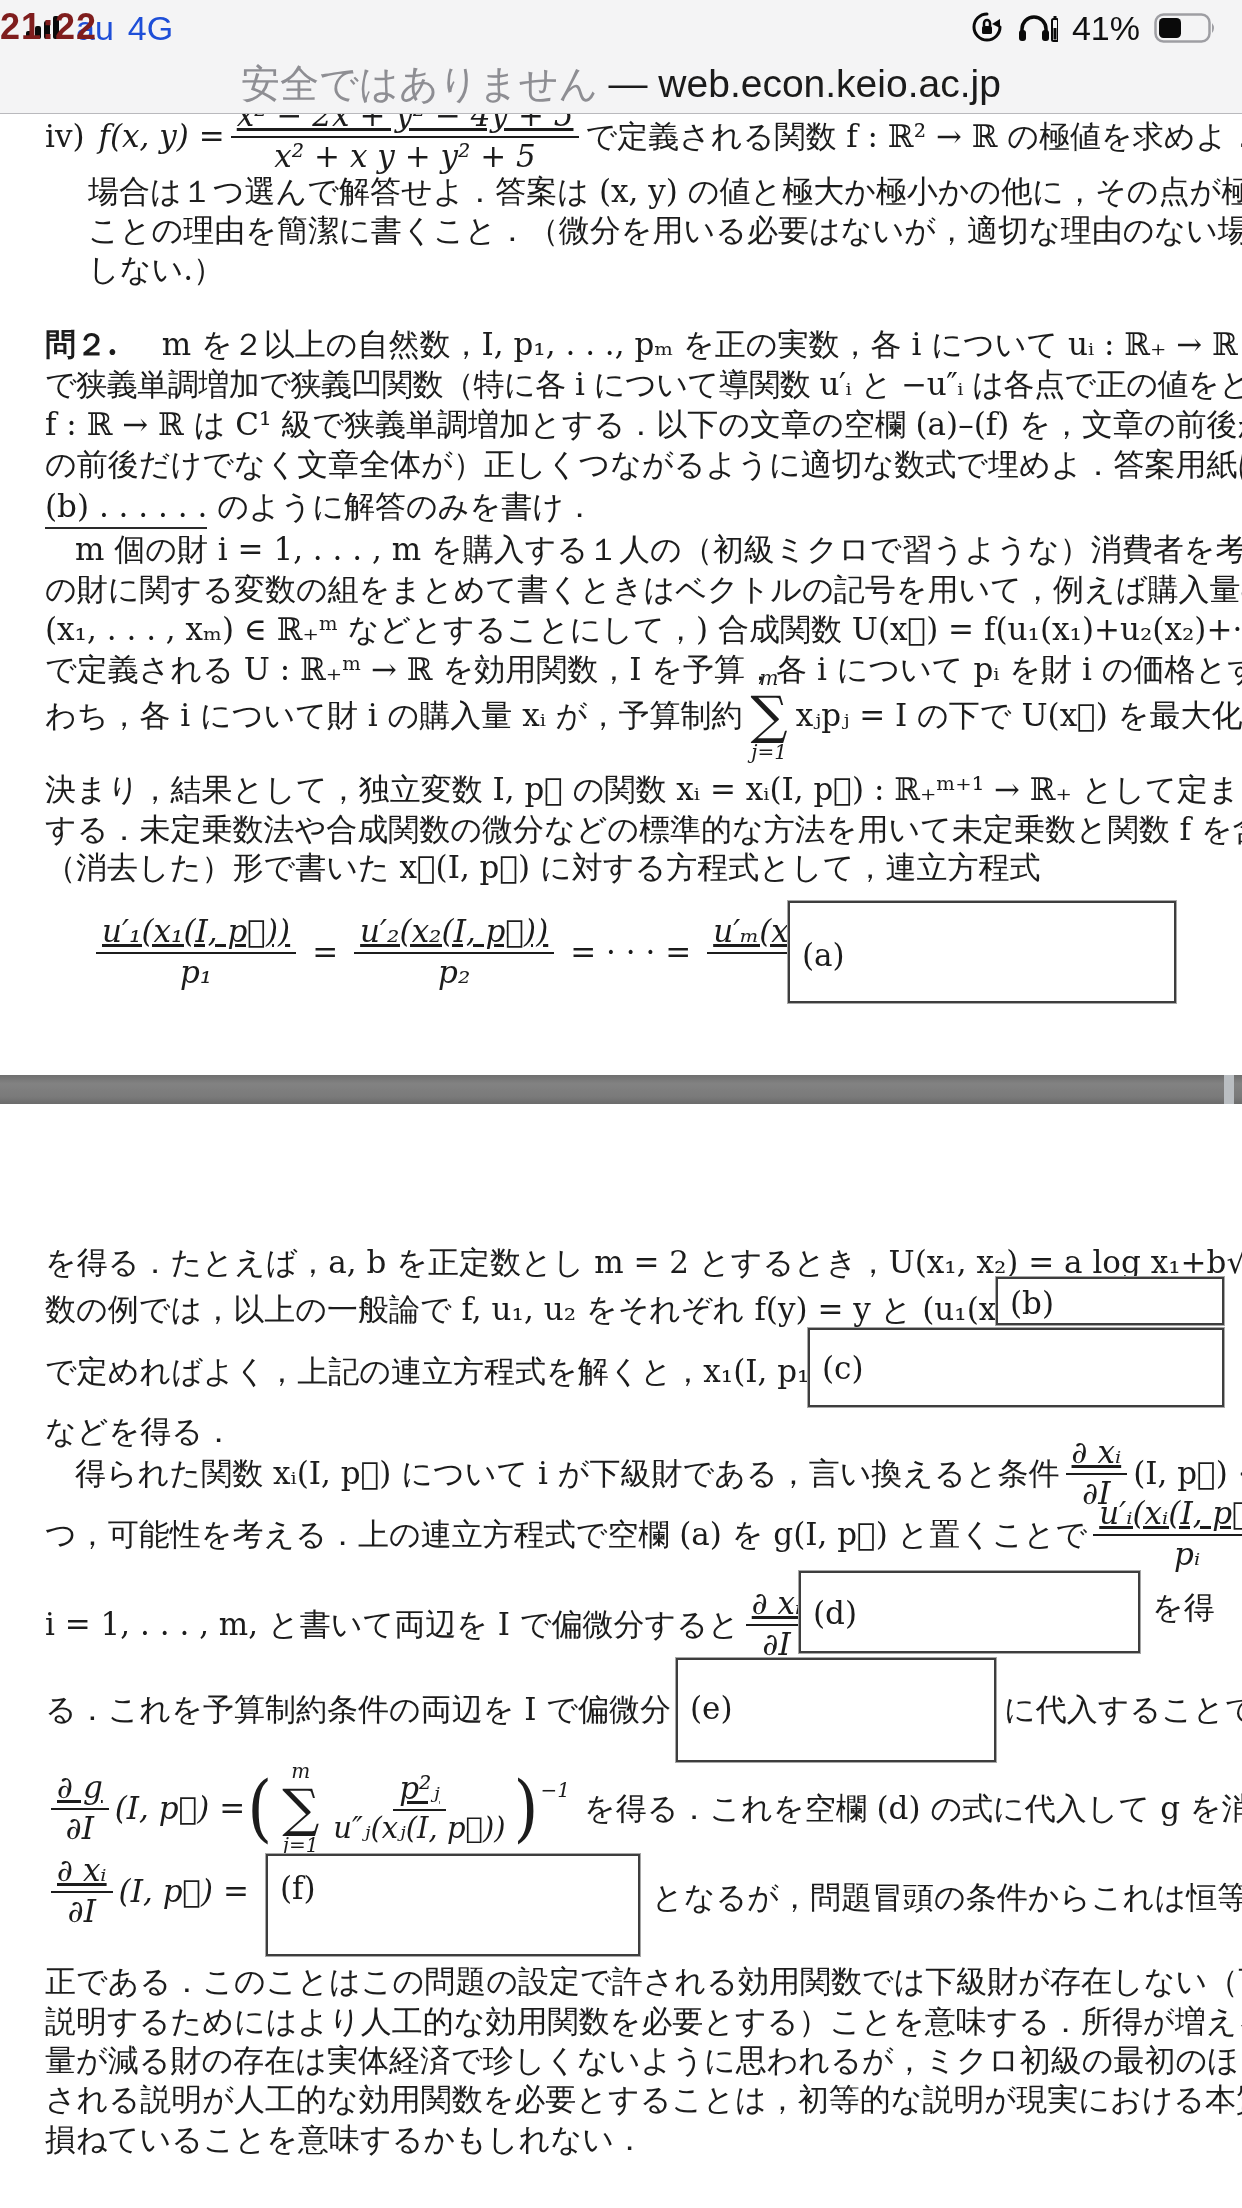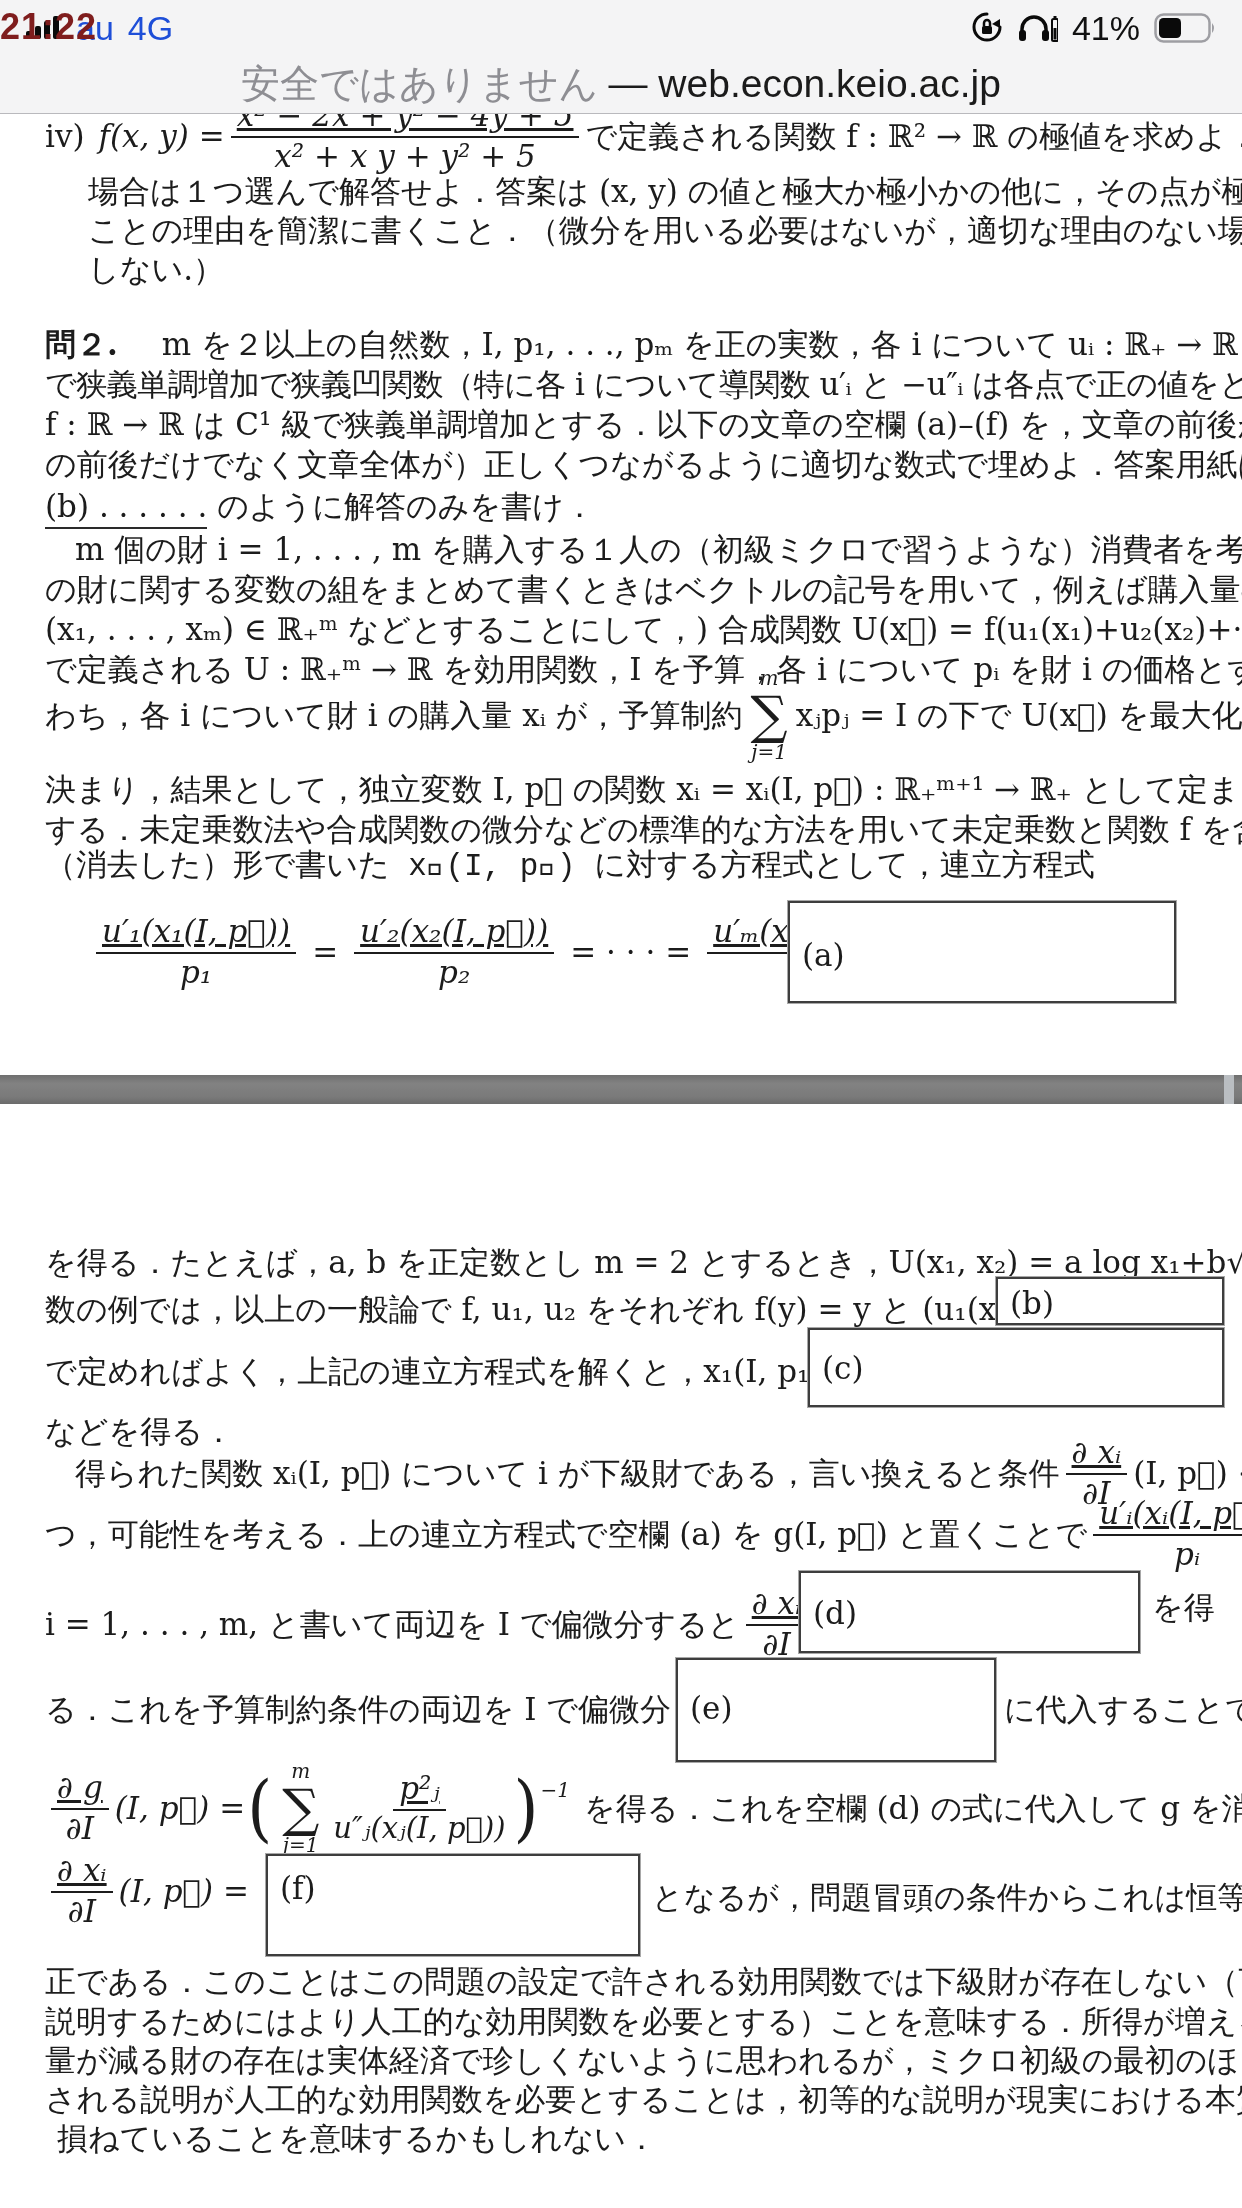--- a/index.html
+++ b/index.html
@@ -71,21 +71,21 @@
   <span>わち，各 i について財 i の購入量 xᵢ が，予算制約</span>
   <span class="bigsum">
     <span class="lim" style="font-style:italic;">m</span>
     <span class="sigma">∑</span>
     <span class="lim">j=1</span>
   </span>
   <span>xⱼpⱼ = I の下で U(x⃗) を最大化するように</span>
 </div>
 <div class="line" style="top:770px;left:45px;">決まり，結果として，独立変数 I, p⃗ の関数 xᵢ = xᵢ(I, p⃗) : ℝ₊ᵐ⁺¹ → ℝ₊ として定まるものと</div>
 <div class="line" style="top:810px;left:45px;">する．未定乗数法や合成関数の微分などの標準的な方法を用いて未定乗数と関数 f を含まない</div>
-<div class="line" style="top:848px;left:45px;font-family:Liberation Mono, monospace;">（消去した）形で書いた x⃗(I, p⃗) に対する方程式として，連立方程式</div>
+<div class="line" style="top:848px;left:45px;">（消去した）形で書いた x⃗(I, p⃗) に対する方程式として，連立方程式</div>
 
 <div class="line flexline" style="top:901px;left:90px;height:102px;">
   <span class="frac">
     <span class="num">u′₁(x₁(I, p⃗))</span>
     <span class="den">p₁</span>
   </span>
   <span style="margin:0 10px;">=</span>
   <span class="frac">
     <span class="num">u′₂(x₂(I, p⃗))</span>
     <span class="den">p₂</span>
@@ -185,21 +185,21 @@
 </div>
 <div class="ansbox" style="left:266px;top:1854px;width:374px;height:102px;">
   <span class="boxlabel" style="top:14px;">(f)</span>
 </div>
 <div class="line" style="top:1878px;left:652px;">となるが，問題冒頭の条件からこれは恒等的に</div>
 
 <div class="line" style="top:1962px;left:45px;">正である．このことはこの問題の設定で許される効用関数では下級財が存在しない（下級財を</div>
 <div class="line" style="top:2002px;left:45px;">説明するためにはより人工的な効用関数を必要とする）ことを意味する．所得が増えると購入</div>
 <div class="line" style="top:2041px;left:45px;">量が減る財の存在は実体経済で珍しくないように思われるが，ミクロ初級の最初のほうで紹介</div>
 <div class="line" style="top:2080px;left:45px;">される説明が人工的な効用関数を必要とすることは，初等的な説明が現実における本質を突き</div>
-<div class="line" style="top:2120px;left:57px;font-family:Liberation Serif, serif;">損ねていることを意味するかもしれない．</div>
+<div class="line" style="top:2120px;left:45px;">損ねていることを意味するかもしれない．</div>
 
 <div class="chrome">
   <div class="statusbar">
     <div class="sb-left">
       <svg width="36" height="26" viewBox="0 0 36 26">
         <rect x="0" y="16" width="6" height="8" rx="2" fill="#0a0a0a"></rect>
         <rect x="9" y="11" width="6" height="13" rx="2" fill="#0a0a0a"></rect>
         <rect x="18" y="6" width="6" height="18" rx="2" fill="#0a0a0a"></rect>
         <rect x="27" y="1" width="6" height="23" rx="2" fill="#0a0a0a"></rect>
       </svg>

